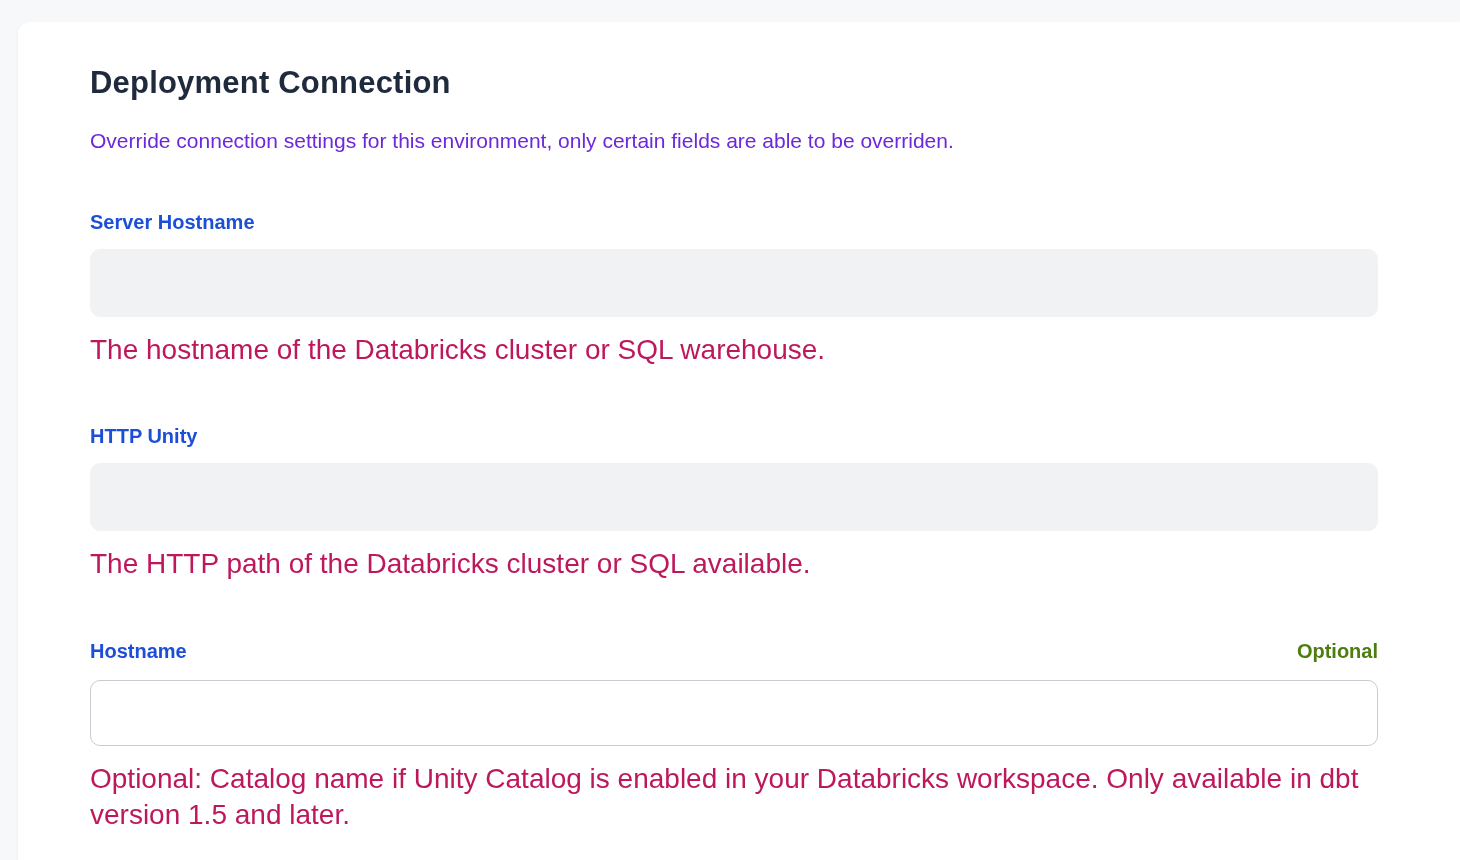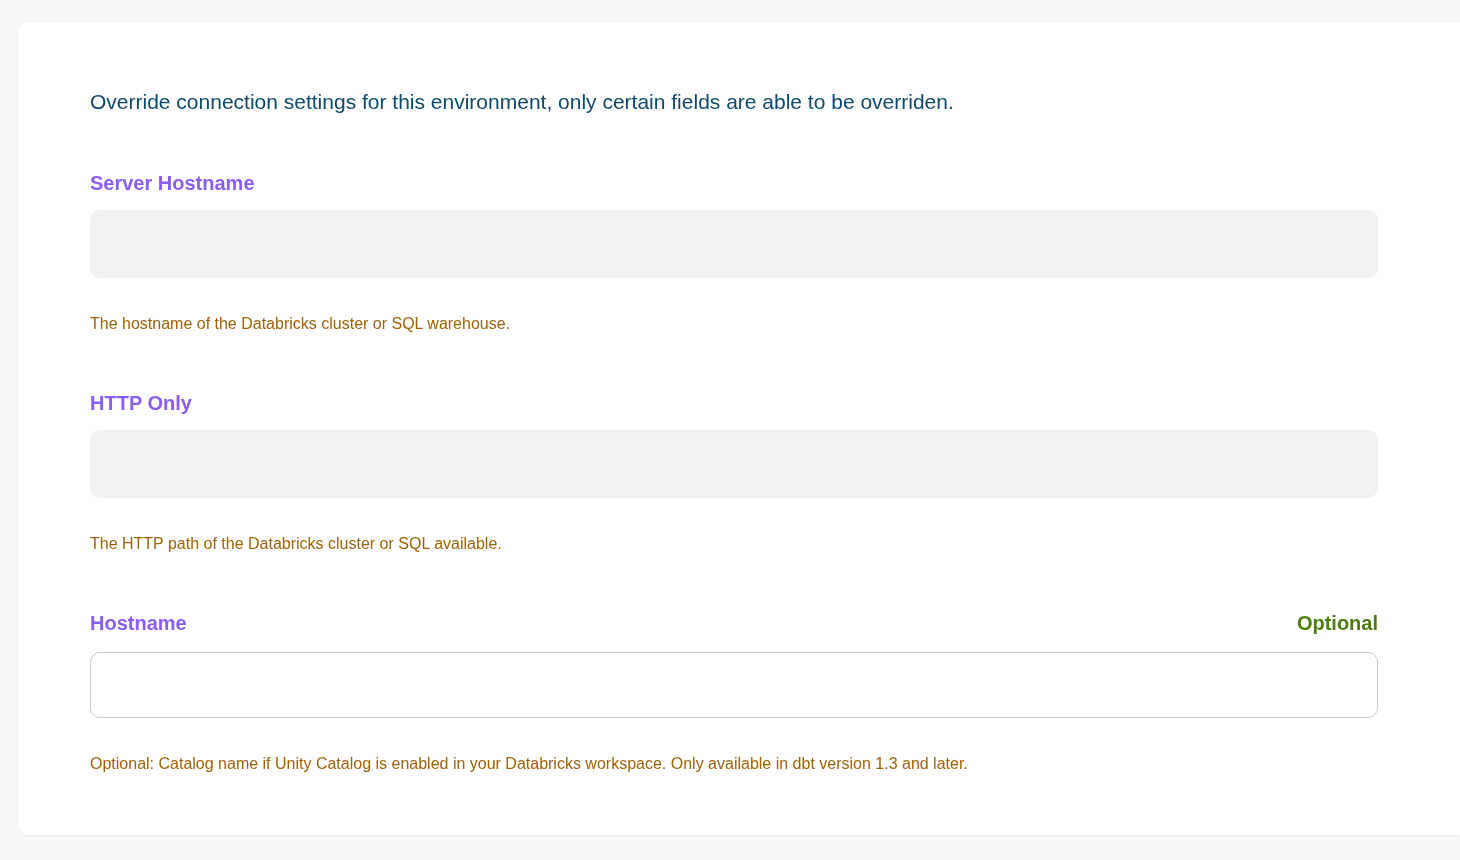--- a/index.html
+++ b/index.html
@@ -28,35 +28,35 @@
     font-size: 31px;
     font-weight: 700;
     line-height: 1.25;
     color: #1f2a3c;
     letter-spacing: 0.2px;
   }
   .page-subtitle {
     margin-top: 24px;
     font-size: 21px;
     line-height: 1.3;
-    color: #0c4a6e;
+    color: #6d28d9;
   }
   .field {
     margin-top: 55px;
   }
   .field-label-row {
     display: flex;
     align-items: baseline;
     justify-content: space-between;
   }
   .field-label {
     font-size: 20px;
     font-weight: 700;
     line-height: 26px;
-    color: #8b5cf6;
+    color: #1d4ed8;
   }
   .optional-tag {
     font-size: 20px;
     font-weight: 600;
     color: #4d7c0f;
   }
   .text-input {
     display: block;
     width: 100%;
     height: 68px;
@@ -73,54 +73,55 @@
     background: #f1f2f4;
     border-color: #f1f2f4;
   }
   .text-input--enabled {
     height: 66px;
     margin-top: 16px;
     background: #ffffff;
     border-color: #c8ccd2;
   }
   .field-helper {
-    margin-top: 36px;
-    font-size: 16px;
+    margin-top: 15px;
+    font-size: 28px;
     line-height: 1.3;
-    color: #a16207;
+    color: #be185d;
   }
 </style>
 </head>
 <body>
 
 <div class="card">
   <div class="content">
 
+    <h1 class="page-title">Deployment Connection</h1>
 
     <p class="page-subtitle">Override connection settings for this environment, only certain fields are able to be overriden.</p>
 
     <div class="field">
       <div class="field-label-row">
         <label class="field-label">Server Hostname</label>
       </div>
       <input type="text" class="text-input text-input--disabled" disabled="" value="" style="">
       <p class="field-helper">The hostname of the Databricks cluster or SQL warehouse.</p>
     </div>
 
     <div class="field">
       <div class="field-label-row">
-        <label class="field-label">HTTP Only</label>
+        <label class="field-label">HTTP Unity</label>
       </div>
       <input type="text" class="text-input text-input--disabled" disabled="" value="" style="">
       <p class="field-helper">The HTTP path of the Databricks cluster or SQL available.</p>
     </div>
 
     <div class="field">
       <div class="field-label-row">
         <label class="field-label">Hostname</label>
         <span class="optional-tag">Optional</span>
       </div>
       <input type="text" class="text-input text-input--enabled" value="" style="">
-      <p class="field-helper">Optional: Catalog name if Unity Catalog is enabled in your Databricks workspace. Only available in dbt version 1.3 and later.</p>
+      <p class="field-helper">Optional: Catalog name if Unity Catalog is enabled in your Databricks workspace. Only available in dbt version 1.5 and later.</p>
     </div>
 
   </div>
 </div>
 
 </body></html>

